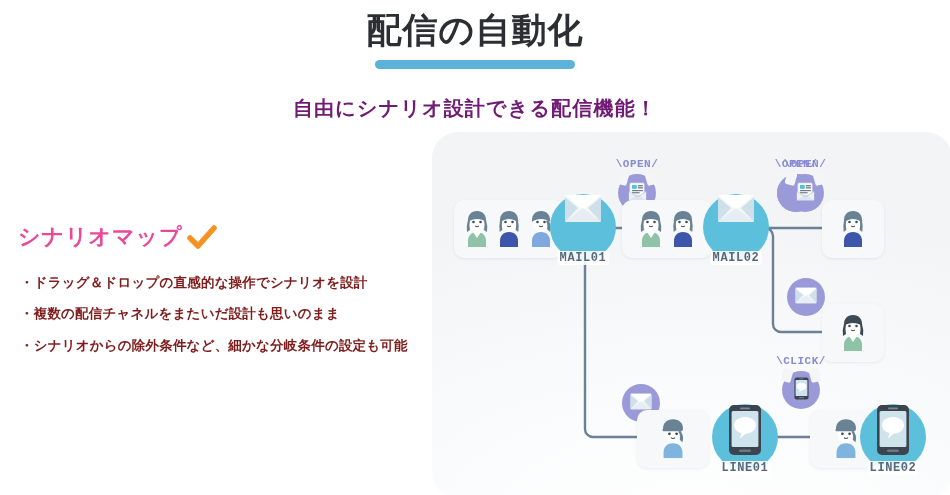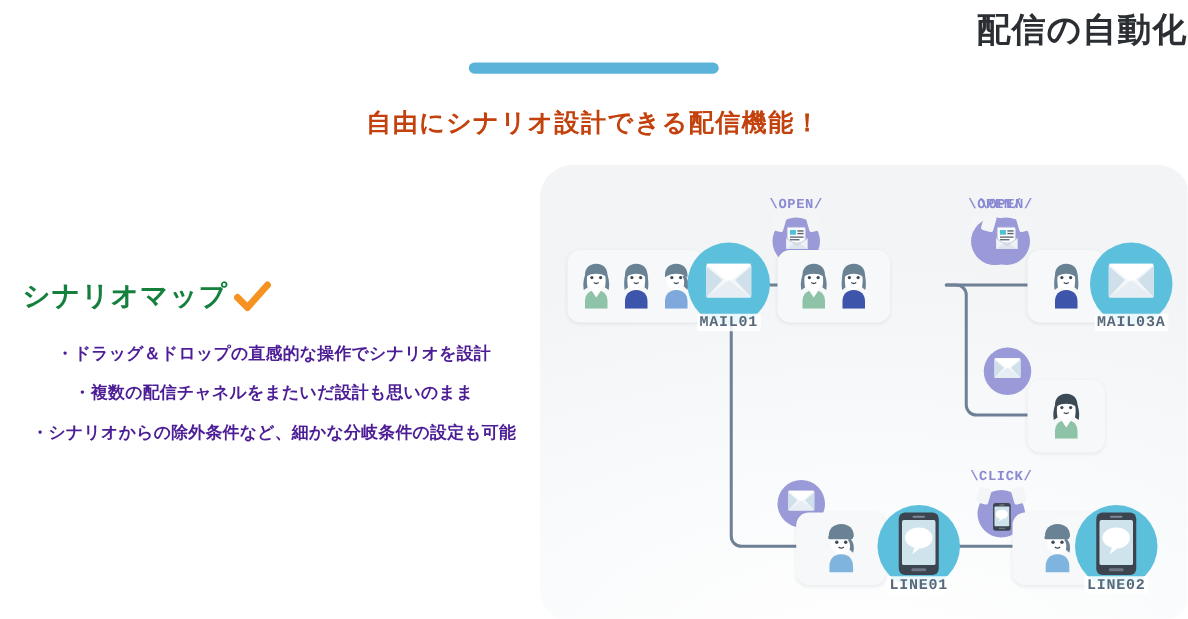--- a/index.html
+++ b/index.html
@@ -8,44 +8,44 @@
     font-family:"Liberation Sans","DejaVu Sans",sans-serif;
     background:#ffffff;
     position:relative;
     overflow:hidden;
     color:#3a3a3a;
   }
 
   
   .header{ position:absolute; left:0; top:0; width:950px; text-align:center; }
   .title{
-    font-size:27px; font-weight:bold; color:#2b2f33;
-    letter-spacing:1px; line-height:1.25; padding-top:8px;text-align:right;
+    font-size:35px; font-weight:bold; color:#2b2f33;
+    letter-spacing:1px; line-height:1.25; padding-top:8px;
   }
   .title-underline{
     width:200px; height:9px; border-radius:5px;
     background:#5cb3da; margin:8px auto 0 auto;
   }
   .subtitle{
     margin-top:26px; font-size:20px; font-weight:bold;
-    color:#c2410c; letter-spacing:1.2px;
+    color:#701a75; letter-spacing:1.2px;
   }
 
   
   .left-panel{ position:absolute; left:18px; top:222px; width:400px; }
   .panel-heading{
-    font-size:22px; font-weight:bold; color:#15803d;
+    font-size:22px; font-weight:bold; color:#ec4899;
     letter-spacing:1px; display:flex; align-items:center; gap:4px;
   }
   .check-icon{ display:inline-block; width:30px; height:26px; }
   .bullets{ margin-top:18px; }
   .bullet{
-    font-size:13.5px; line-height:1.95; color:#4c1d95;
+    font-size:13.5px; line-height:1.95; color:#7f1d1d;
     font-weight:bold; letter-spacing:.2px; margin-bottom:5px;
-    padding-left:2px; text-indent:0;text-align:center;
+    padding-left:2px; text-indent:0;
   }
 
   
   .diagram{
     position:absolute; left:432px; top:132px; width:520px; height:366px;
     border-radius:26px;
     background:
       radial-gradient(120% 90% at 50% 110%, #ffffff 0%, #fafbfc 45%, #f2f4f6 100%);
   }
   .diagram-inner{ position:absolute; inset:0; }
@@ -58,21 +58,21 @@
     background:#f7f8f9;
     border-radius:10px;
     box-shadow:0 1px 3px rgba(80,90,105,.10);
     display:flex; align-items:center; justify-content:center;
     gap:2px;
   }
 
   
   .node{
     position:absolute; border-radius:50%;
-    display:flex; align-items:center; justify-content:center;
+    display:flex; justify-content:center;
   }
   .node.mail{ background:#5cc0dd; }
   .node.line{ background:#5cc0dd; }
   .node-label{
     position:absolute; left:50%; transform:translateX(-50%);
     bottom:-5px; white-space:nowrap;
     font-family:"Liberation Mono","DejaVu Sans Mono",monospace;
     font-size:12px; font-weight:bold; letter-spacing:.6px;
     color:#59697c;
     background:rgba(255,255,255,.88);
@@ -255,50 +255,50 @@
         <rect x="12.4" y="7.6" width="5.2" height="1.2" fill="#5a6472"></rect>
         <rect x="6.2" y="10.6" width="11.4" height="1.1" fill="#5a6472"></rect>
         <rect x="6.2" y="12.8" width="8" height="1.1" fill="#5a6472"></rect>
         <path d="M3 12 l9 6 l9 -6 v9 h-18 z" fill="#eef1f6"></path>
         <path d="M3 21 l9 -6 l9 6 z" fill="#dfe5ee"></path>
         <path d="M3 12 l9 6 l9 -6" fill="none" stroke="#c3c8d8" stroke-width=".8"></path>
       </svg>
     </span>
   </div>
 
-
-  <div class="badge" style="left:345px; top:42px; left:345px;"></div>
-
-  <div class="card" style="left:390px; top:68px; width:62px; height:58px;">
-    <span>
-      <svg width="30" height="40" viewBox="0 0 30 40">
-        <path d="M15 6 a8 8 0 0 1 8 8 v3 a8 8 0 0 1 -16 0 v-3 a8 8 0 0 1 8 -8z" fill="#ffffff"></path>
-        <path d="M15 4 c-6 0-9 4-9 9 l0 3 c0 0 3-4 9-4 s9 4 9 4 l0-3 c0-5-3-9-9-9z" fill="#6a8394"></path>
-        <path d="M6.2 12 q-1.5 7 -0.5 13 l2.6-2 q-1-6 0-11z" fill="#6a8394"></path>
-        <path d="M23.8 12 q1.5 7 0.5 13 l-2.6-2 q1-6 0-11z" fill="#6a8394"></path>
-        <circle cx="11.5" cy="15" r="1.3" fill="#3d4b58"></circle>
-        <circle cx="18.5" cy="15" r="1.3" fill="#3d4b58"></circle>
-        <path d="M13 19 q2 1.6 4 0" stroke="#3d4b58" stroke-width="1" fill="none"></path>
-        <path d="M15 25 c-6 0-9 4-9 9 v6 h18 v-6 c0-5-3-9-9-9z" fill="#3d55aa"></path>
-      </svg>
-    </span>
-  </div>
-
-  <div class="node mail" style="left:440px; top:62px; width:66px; height:66px;">
+  <div class="node mail" style="left:271px; top:62px; width:66px; height:66px;">
     <span>
       <svg width="38" height="29" viewBox="0 0 38 29">
         <rect x="1" y="1" width="36" height="27" rx="2" fill="#f4f7fa"></rect>
         <path d="M1 1 L19 16 L37 1 Z" fill="#ffffff"></path>
         <path d="M1 28 L14 14 L1 3 Z" fill="#cfe0ea"></path>
         <path d="M37 28 L24 14 L37 3 Z" fill="#cfe0ea"></path>
         <path d="M1 28 L19 14 L37 28 Z" fill="#e6eef4"></path>
       </svg>
     </span>
-    <span class="node-label">MAIL03A</span>
-  </div>
+    <span class="node-label">MAIL02</span>
+  </div>
+
+  <div class="badge" style="left:345px; top:42px; left:345px;"></div>
+
+  <div class="card" style="left:390px; top:68px; width:62px; height:58px;">
+    <span>
+      <svg width="30" height="40" viewBox="0 0 30 40">
+        <path d="M15 6 a8 8 0 0 1 8 8 v3 a8 8 0 0 1 -16 0 v-3 a8 8 0 0 1 8 -8z" fill="#ffffff"></path>
+        <path d="M15 4 c-6 0-9 4-9 9 l0 3 c0 0 3-4 9-4 s9 4 9 4 l0-3 c0-5-3-9-9-9z" fill="#6a8394"></path>
+        <path d="M6.2 12 q-1.5 7 -0.5 13 l2.6-2 q-1-6 0-11z" fill="#6a8394"></path>
+        <path d="M23.8 12 q1.5 7 0.5 13 l-2.6-2 q1-6 0-11z" fill="#6a8394"></path>
+        <circle cx="11.5" cy="15" r="1.3" fill="#3d4b58"></circle>
+        <circle cx="18.5" cy="15" r="1.3" fill="#3d4b58"></circle>
+        <path d="M13 19 q2 1.6 4 0" stroke="#3d4b58" stroke-width="1" fill="none"></path>
+        <path d="M15 25 c-6 0-9 4-9 9 v6 h18 v-6 c0-5-3-9-9-9z" fill="#3d55aa"></path>
+      </svg>
+    </span>
+  </div>
+
 
   <div class="badge" style="left:355px; top:146px;">
     <span class="badge-text"></span>
     <span>
       <svg width="22" height="17" viewBox="0 0 38 29">
         <rect x="1" y="1" width="36" height="27" rx="2" fill="#f4f7fa"></rect>
         <path d="M1 1 L19 16 L37 1 Z" fill="#ffffff"></path>
         <path d="M1 28 L14 14 L1 3 Z" fill="#cfe0ea"></path>
         <path d="M37 28 L24 14 L37 3 Z" fill="#cfe0ea"></path>
         <path d="M1 28 L19 14 L37 28 Z" fill="#e6eef4"></path>
@@ -344,34 +344,34 @@
         <rect x="5" y="12.2" width="19" height="2.4" rx="1.1" fill="#6a8394"></rect>
         <path d="M22 14 q4 5 2 11 l-2.6-2.4 q1-5 -1.4-7.6z" fill="#6a8394"></path>
         <circle cx="11.6" cy="17" r="1.3" fill="#3d4b58"></circle>
         <circle cx="18.4" cy="17" r="1.3" fill="#3d4b58"></circle>
         <path d="M13 20.6 q2 1.6 4 0" stroke="#3d4b58" stroke-width="1" fill="none"></path>
         <path d="M15 26 c-6 0-9 4-9 9 v5 h18 v-5 c0-5-3-9-9-9z" fill="#7fb4de"></path>
       </svg>
     </span>
   </div>
 
-  <div class="node line" style="left:270px; top:272px; width:66px; height:66px;">
+  <div class="node line" style="left:280px; top:272px; width:66px; height:66px;">
     <span>
       <svg width="34" height="52" viewBox="0 0 34 52">
         <rect x="1" y="1" width="32" height="50" rx="5" fill="#3c4450"></rect>
         <rect x="3.6" y="7" width="26.8" height="36" rx="1.5" fill="#cfe3ec"></rect>
         <rect x="12" y="3.6" width="10" height="1.6" rx=".8" fill="#7d8896"></rect>
         <rect x="11" y="45.5" width="12" height="2.4" rx="1.2" fill="#6c7684"></rect>
         <path d="M17 13 c-6.2 0-11 3.6-11 8.2 0 3.7 3.1 6.8 7.5 7.8 l-1.6 5.4 5.8-4.6 c5.7-.2 10.3-3.7 10.3-8.6 0-4.6-4.8-8.2-11-8.2z" fill="#ffffff"></path>
       </svg>
     </span>
     <span class="node-label">LINE01</span>
   </div>
 
-  <div class="badge" style="left:350px; top:260px;align-items:flex-end;">
+  <div class="badge" style="left:350px; top:239px;">
     <span class="badge-text">\CLICK/</span>
     <span class="notch l"></span>
     <span class="notch r"></span>
     <span>
       <svg width="15" height="23" viewBox="0 0 34 52">
         <rect x="1" y="1" width="32" height="50" rx="5" fill="#3c4450"></rect>
         <rect x="3.6" y="7" width="26.8" height="36" rx="1.5" fill="#cfe3ec"></rect>
         <rect x="12" y="3.6" width="10" height="1.6" rx=".8" fill="#7d8896"></rect>
         <rect x="11" y="45.5" width="12" height="2.4" rx="1.2" fill="#6c7684"></rect>
         <path d="M17 13 c-6.2 0-11 3.6-11 8.2 0 3.7 3.1 6.8 7.5 7.8 l-1.6 5.4 5.8-4.6 c5.7-.2 10.3-3.7 10.3-8.6 0-4.6-4.8-8.2-11-8.2z" fill="#ffffff"></path>

